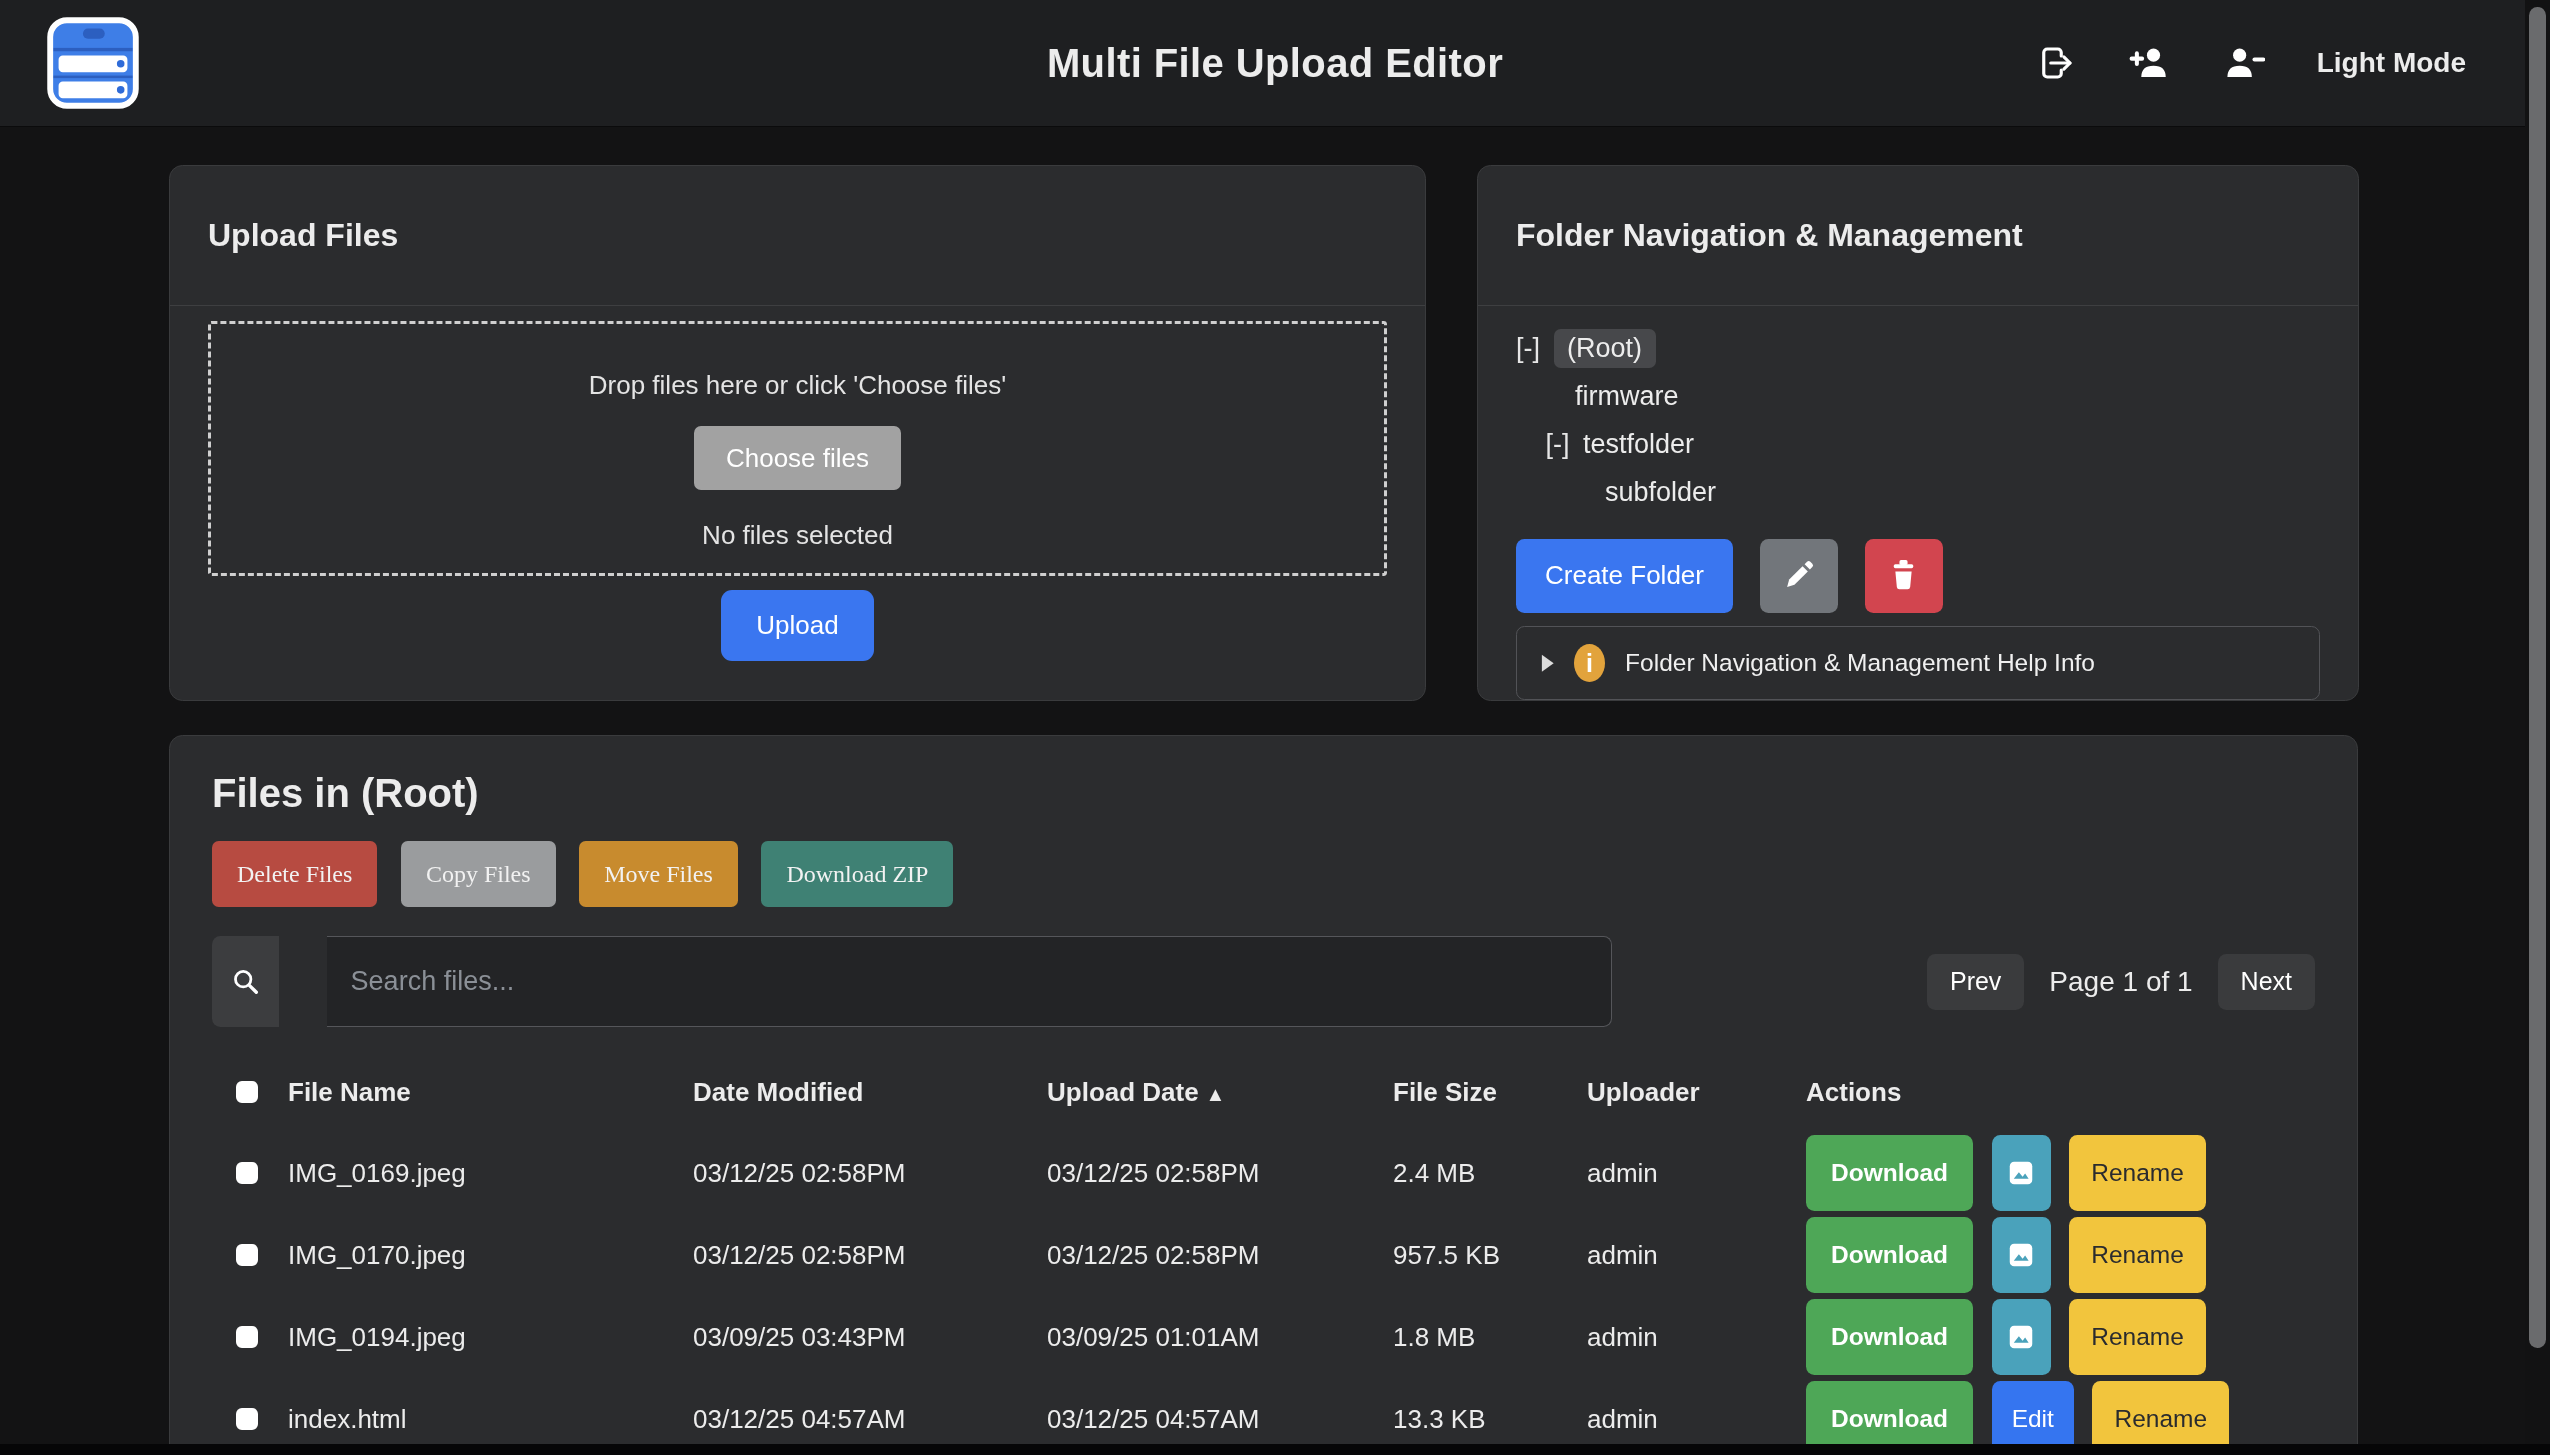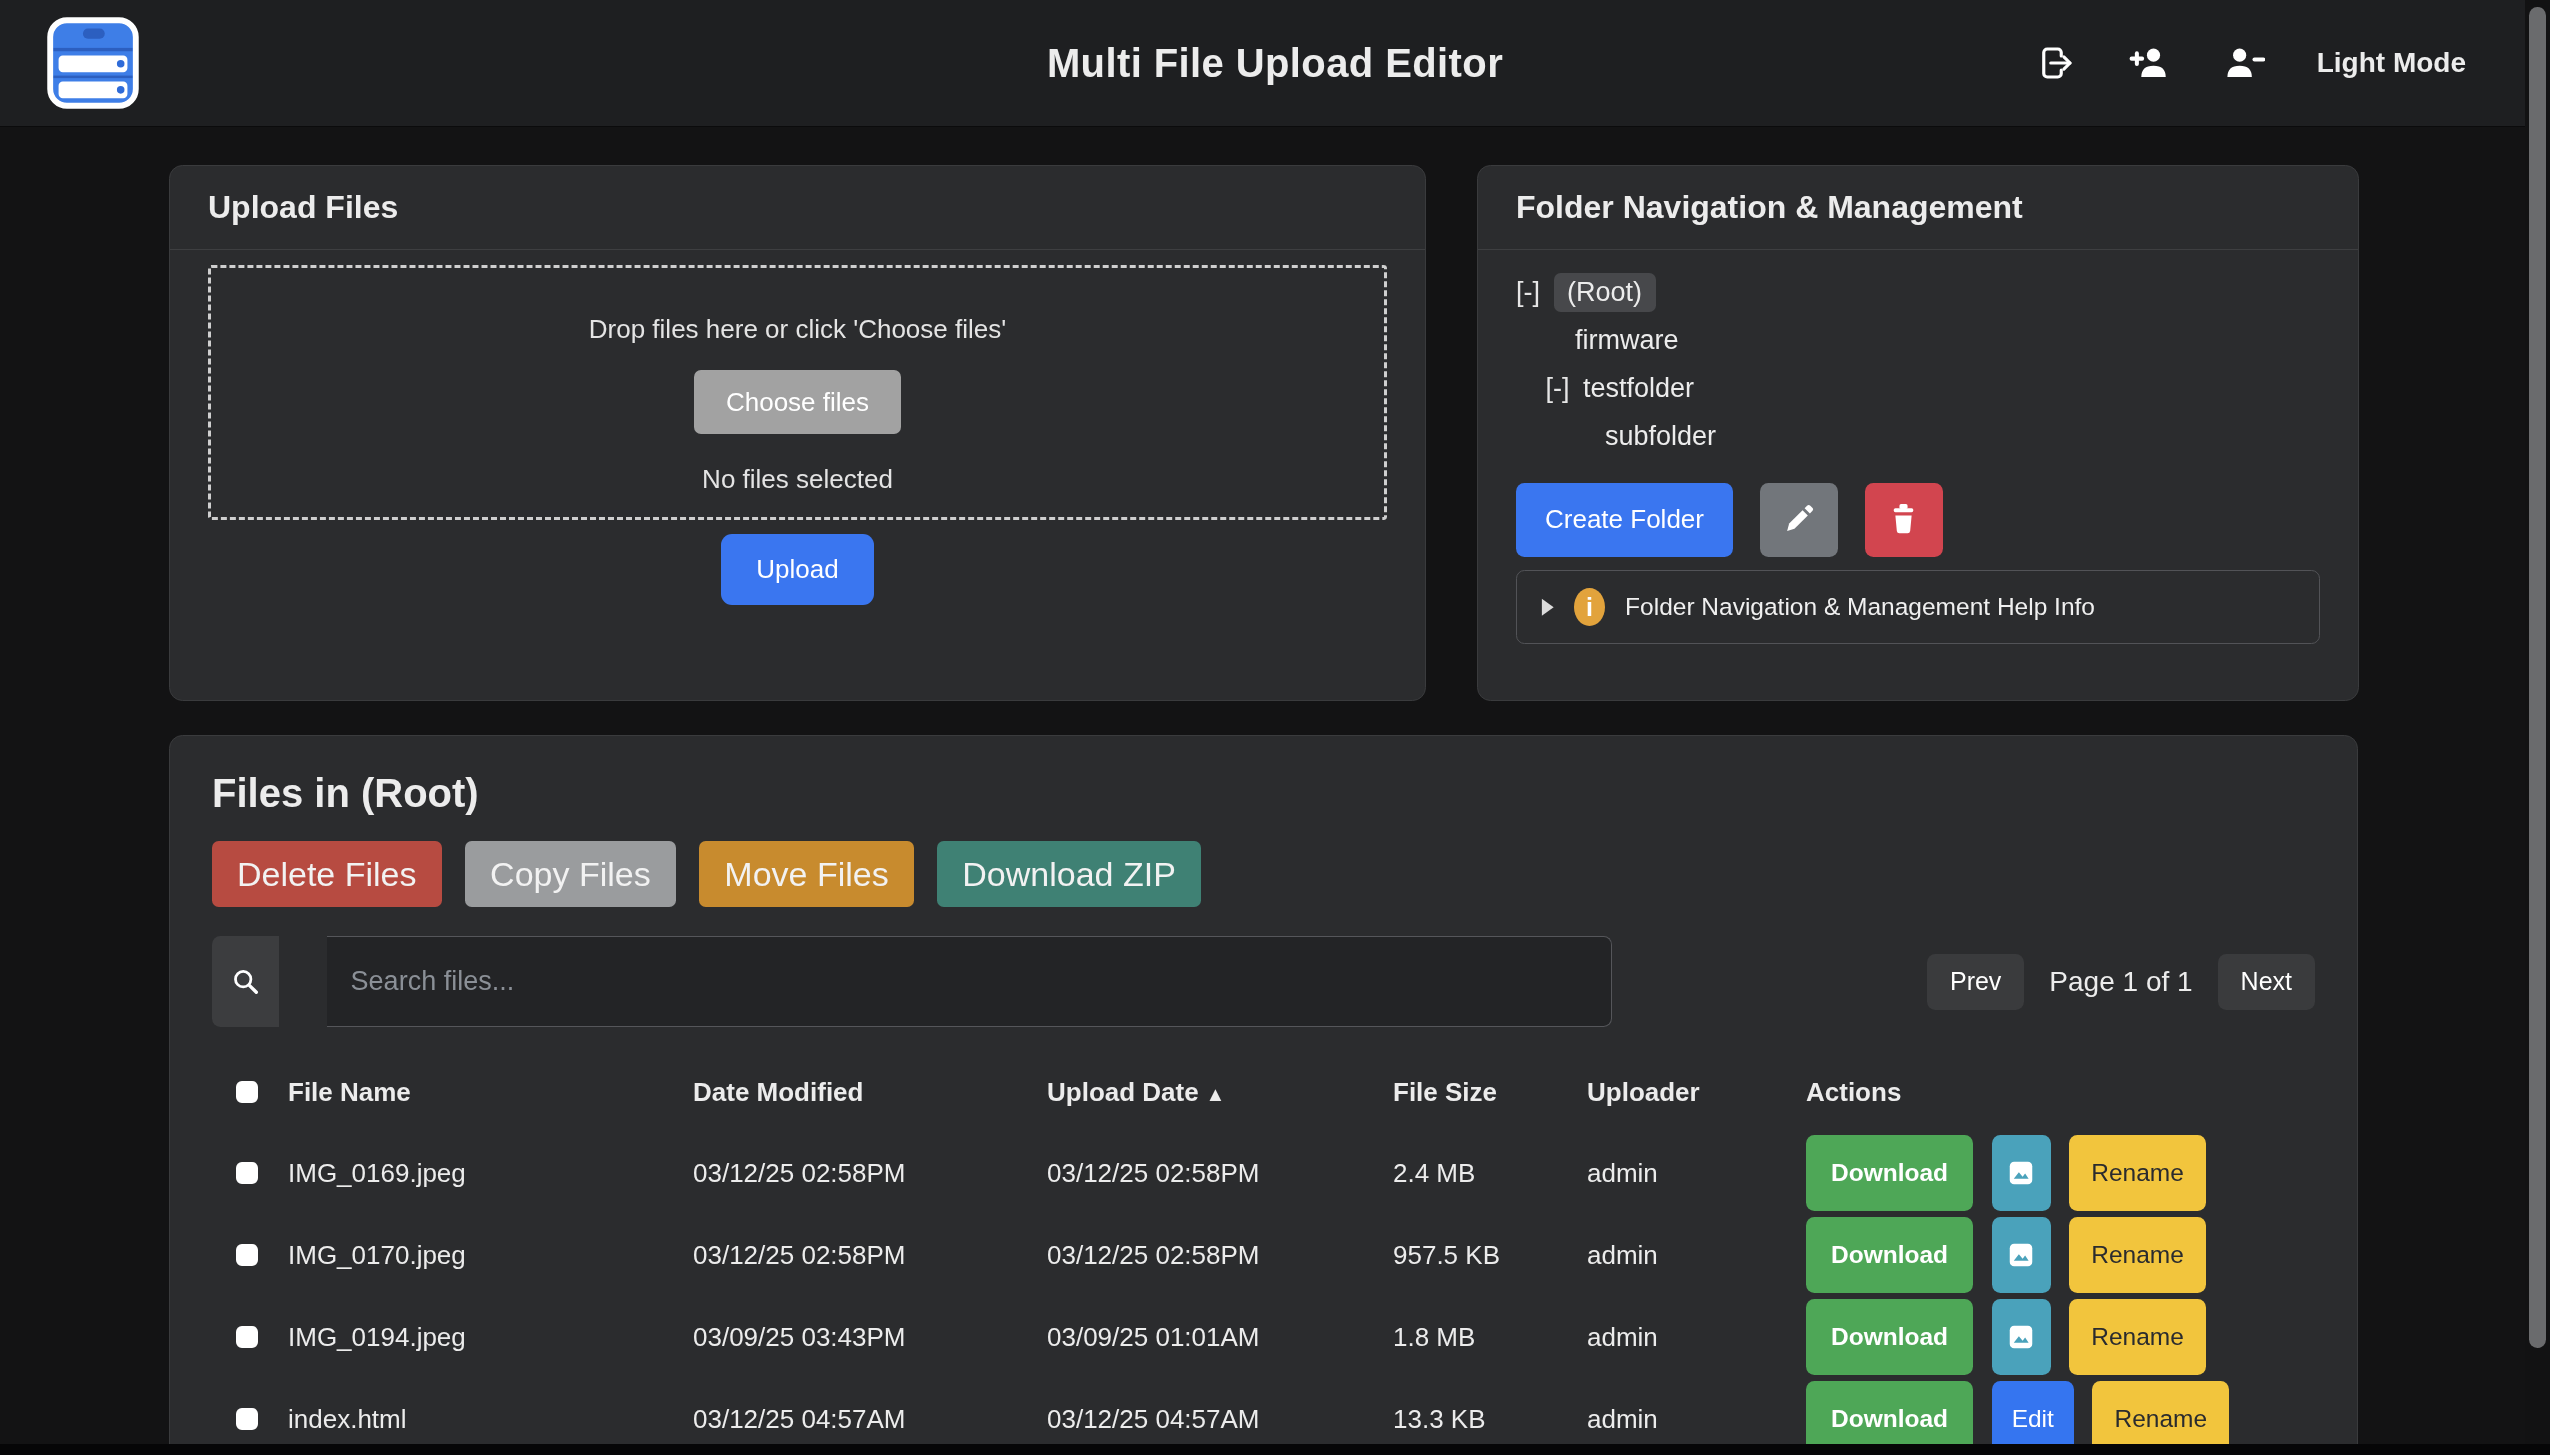--- a/index.html
+++ b/index.html
@@ -23,21 +23,21 @@
   }
   .header-right { margin-left: auto; display: flex; align-items: center; gap: 52px; margin-right: 84px; }
   .hicon { width: 42px; height: 42px; display: flex; align-items: center; justify-content: center; cursor: pointer; }
   .light-mode { font-size: 28px; font-weight: 600; cursor: pointer; white-space: nowrap; }
 
   
   .main { padding: 38px 0 0 169px; }
   .top-row { display: flex; gap: 51px; }
   .panel { background: #2b2c2e; border: 0.8px solid #3a3b3d; border-radius: 13.5px; }
   .panel-header {
-    padding: 0 38px; height: 84px; display: flex; align-items: center;
+    padding: 0 38px; height: 140px; display: flex; align-items: center;
     font-size: 32px; font-weight: 700; border-bottom: 1.7px solid #3e3f41;
   }
 
   
   .upload-panel { width: 1257px; height: 536px; }
   .upload-body { padding: 15px 38px 0; }
   .dropzone {
     height: 255px; border: 3.4px dashed #cfcfcf; border-radius: 3.4px;
     display: flex; flex-direction: column; align-items: center;
   }
@@ -77,21 +77,21 @@
     flex: 0 0 auto;
   }
   .help-text { font-size: 24.5px; color: #f0f0f0; }
 
   
   .files-panel { margin-top: 34px; width: 2189px; height: 727px; overflow: hidden; }
   .files-title { padding: 35px 42px 0; font-size: 40px; font-weight: 600; }
   .chips { display: flex; gap: 23.6px; padding: 0 42px; margin-top: 25px; }
   .chip {
     height: 66px; padding: 0 25px; border: none; border-radius: 6.7px; color: #f2f2f2;
-    font-size: 34px; font-family: Liberation Sans, sans-serif; cursor: pointer; text-align: center;
+    font-size: 24px; font-family: Liberation Serif, serif; cursor: pointer; text-align: center;
   }
   .chip.delete { background: #b74b41; }
   .chip.copy   { background: #9a9c9e; }
   .chip.move   { background: #c88b2e; }
   .chip.zip    { background: #3f8174; }
 
   .search-row { display: flex; align-items: center; padding: 0 42px; margin-top: 29px; }
   .search-group { display: flex; width: 1400px; height: 91px; gap: 48px; }
   .search-iconbox {
     width: 67px; background: #3c3d3f; border-radius: 8.4px 0 0 8.4px;

